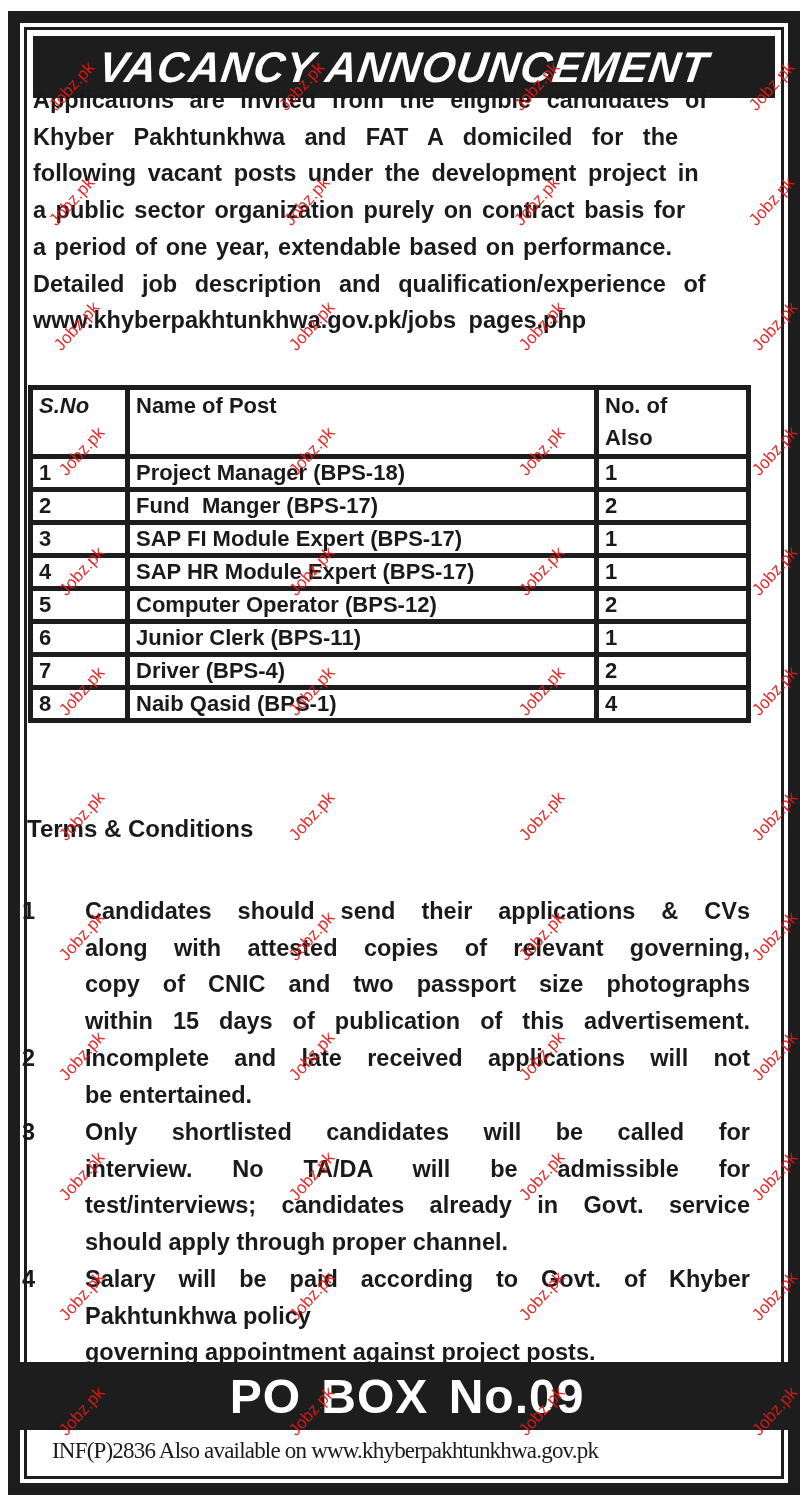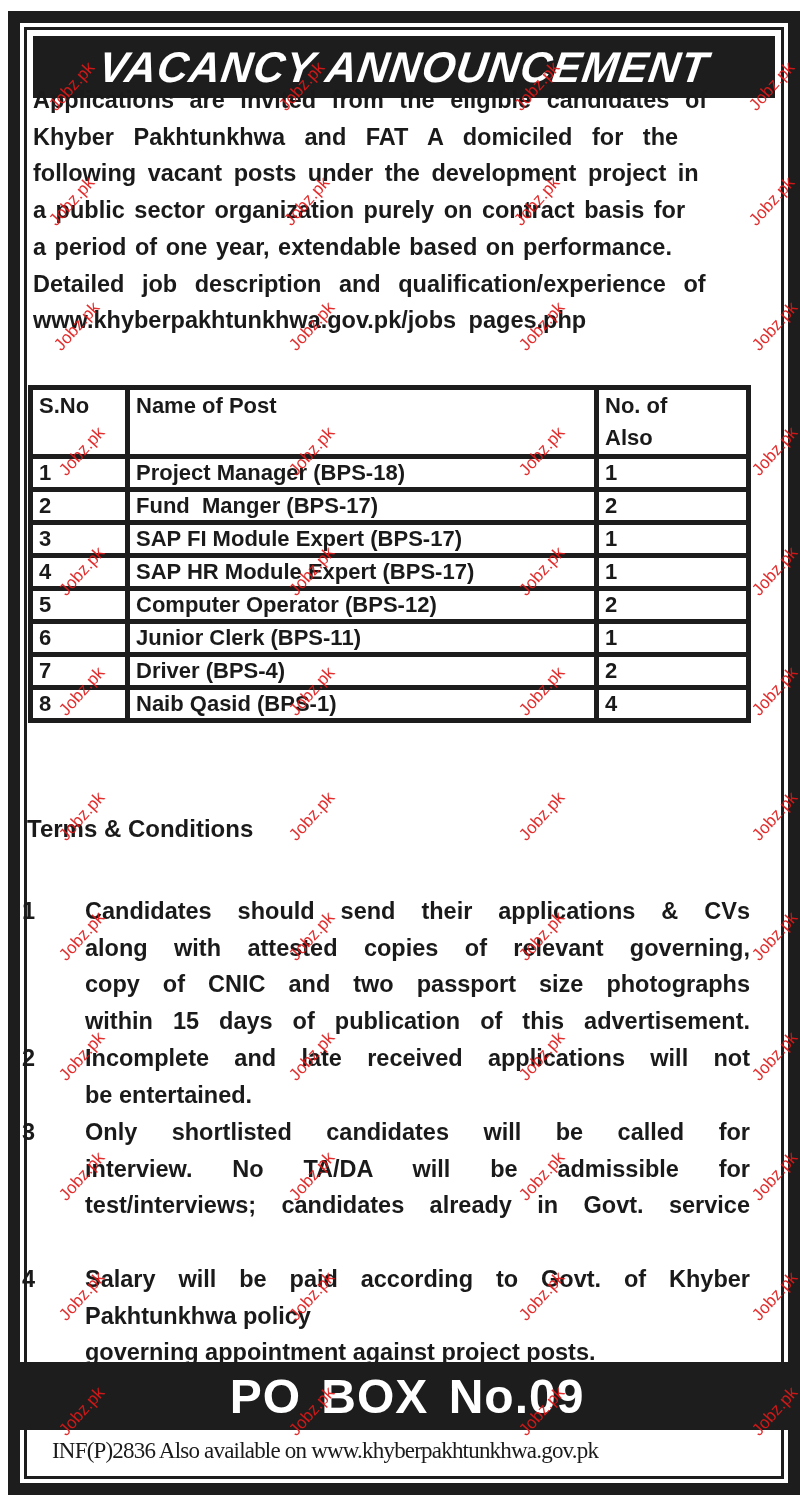--- a/index.html
+++ b/index.html
@@ -7,21 +7,21 @@
   .outer { position: absolute; left: 8px; top: 11px; width: 792px; height: 1484px; background: #1d1d1d; box-sizing: border-box; }
   .gap { position: absolute; left: 12px; top: 12px; right: 12px; bottom: 12px; background: #ffffff; }
   .inner { position: absolute; left: 4px; top: 4px; right: 4px; bottom: 4px; border: 3px solid #1d1d1d; background: #ffffff; }
   .banner { position: absolute; left: 6px; right: 6px; top: 6px; height: 62px; background: #1d1d1d; display: flex; align-items: center; justify-content: center; }
   .banner-text { color: #ffffff; font-weight: 700; font-style: italic; font-size: 43px; letter-spacing: 1px; transform: skewX(-8deg); white-space: nowrap; }
   .intro { position: absolute; left: 33px; top: 82px; width: 760px; font-weight: 700; font-size: 23.5px; line-height: 36.7px; word-spacing: 4px; white-space: nowrap; overflow: hidden; }
   .intro div { white-space: nowrap; }
   table.posts { position: absolute; left: 28px; top: 385px; width: 723px; border-collapse: collapse; border: 5px solid #1d1d1d; font-weight: 700; font-size: 22px; }
   table.posts td, table.posts th { border: 5px solid #1d1d1d; padding: 0 6px; text-align: left; vertical-align: top; font-weight: 700; height: 28px; line-height: 28px; }
   table.posts th { height: 64px; line-height: 32px; }
-  .c1 { width: 80px; } .c3 { width: 135px; }
+  .c1 { width: 80px; font-style: italic; } .c3 { width: 135px; }
   .terms-title { position: absolute; left: 27px; top: 815px; font-weight: 700; font-size: 24px; }
   .term { position: absolute; left: 22px; width: 728px; font-weight: 700; font-size: 23.5px; line-height: 36.6px; }
   .term .num { position: absolute; left: 0; top: 0; width: 40px; }
   .term .body { margin-left: 63px; }
   .term .body div { text-align: justify; text-align-last: justify; }
   .term .body div.last { text-align-last: left; }
   .pobox { position: absolute; left: 18px; right: 9px; top: 1362px; height: 68px; background: #1d1d1d; display: flex; align-items: center; justify-content: center; }
   .pobox-text { color: #ffffff; font-weight: 700; font-size: 48px; letter-spacing: 1px; word-spacing: 6px; }
   .footer { position: absolute; left: 52px; top: 1438px; font-family: "Liberation Serif", serif; font-size: 23px; letter-spacing: -0.8px; color: #1a1a1a; white-space: nowrap; }
   .wm { position: absolute; color: #e01818; font-family: "Liberation Sans", sans-serif; font-size: 17px; transform: rotate(-48deg); transform-origin: left bottom; white-space: nowrap; opacity: 0.9; pointer-events: none; }
@@ -120,20 +120,21 @@
     <div class="last">be entertained.</div>
   </div>
 </div>
 
 <div class="term" style="top:1114px">
   <span class="num">3</span>
   <div class="body">
     <div>Only shortlisted candidates will be called for</div>
     <div>interview. No TA/DA will be admissible for</div>
     <div>test/interviews; candidates already in Govt. service</div>
+    <div class="last">should apply through proper channel.</div>
   </div>
 </div>
 
 <div class="term" style="top:1261px">
   <span class="num">4</span>
   <div class="body">
     <div>Salary will be paid according to Govt. of Khyber</div>
     <div class="last">Pakhtunkhwa policy</div>
     <div class="last">governing appointment against project posts.</div>
   </div>

